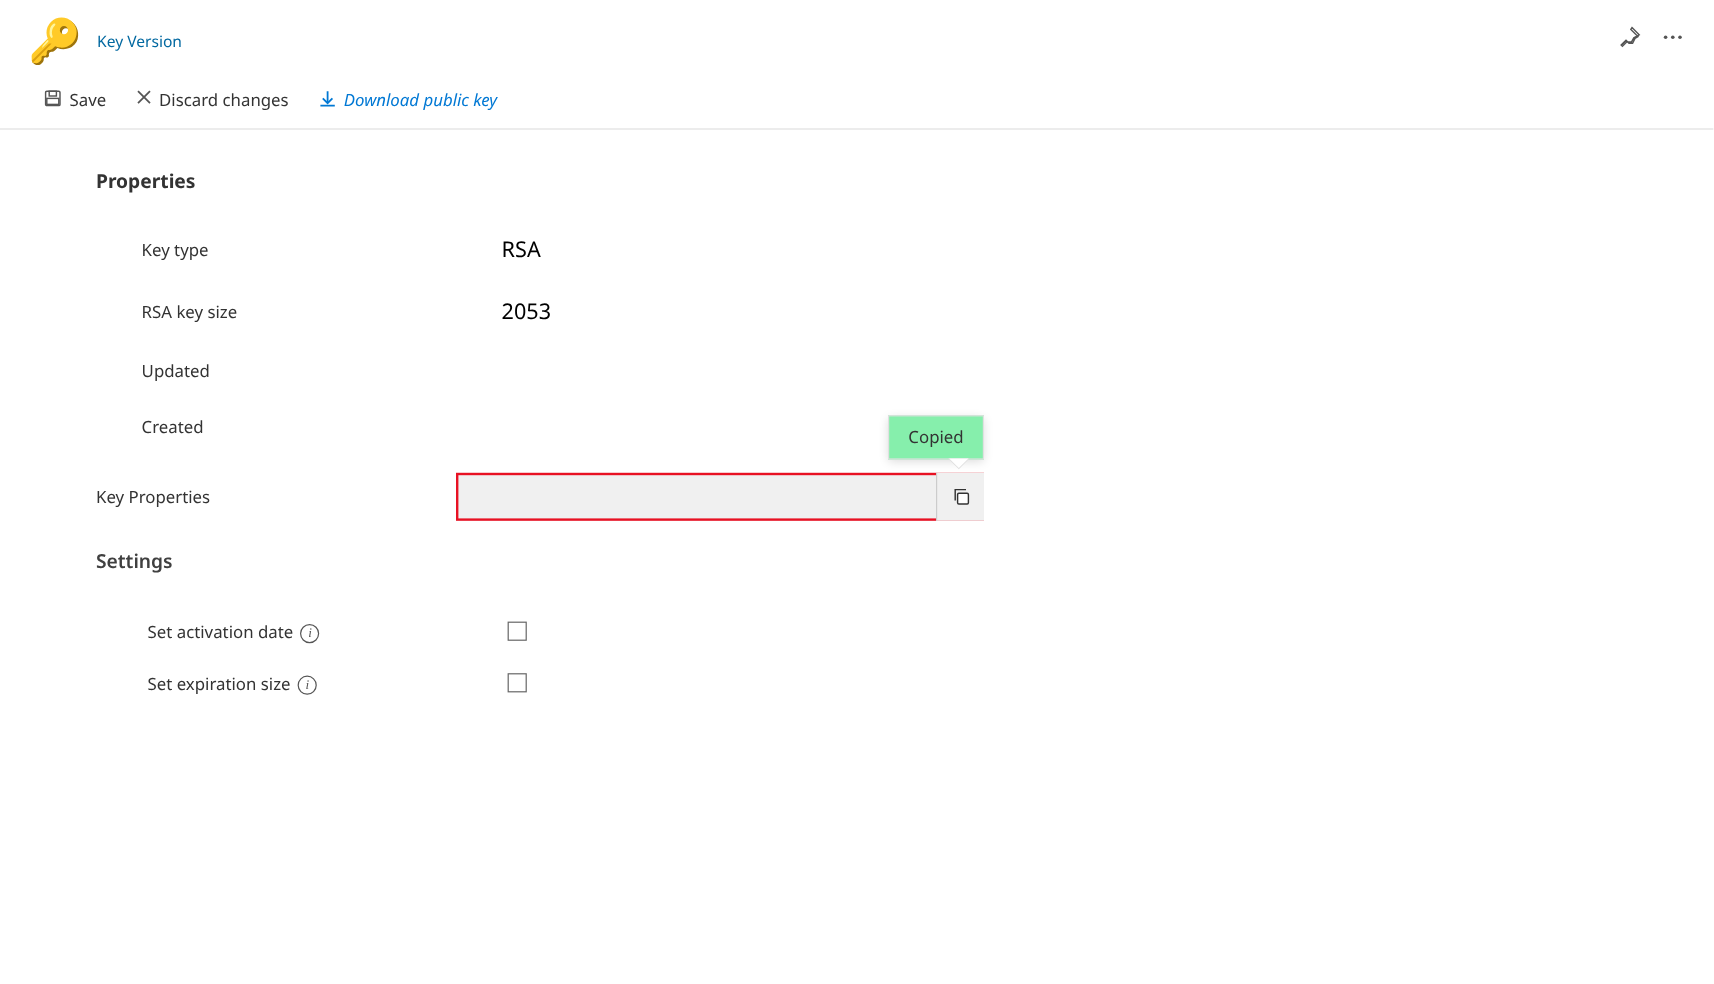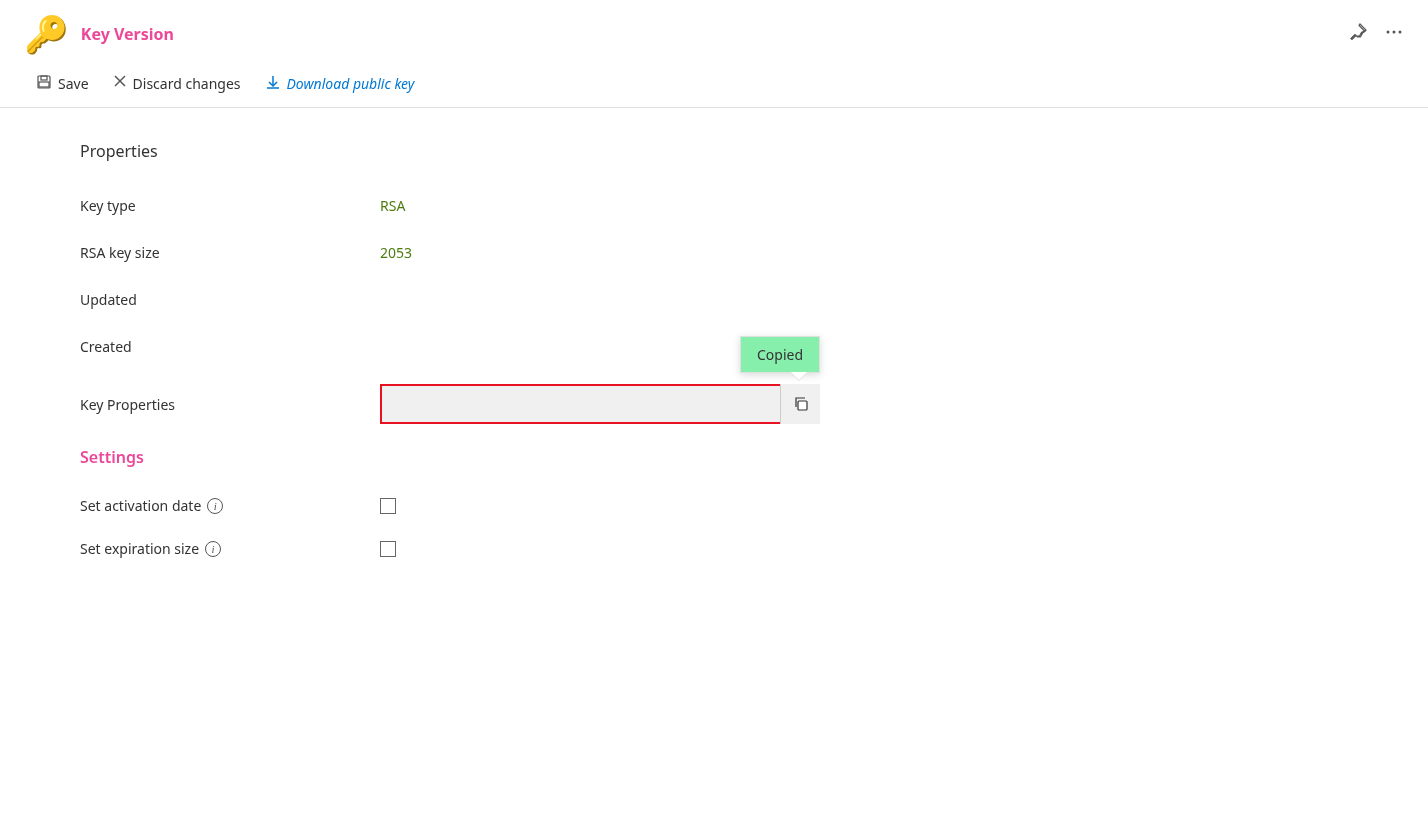--- a/index.html
+++ b/index.html
@@ -23,23 +23,23 @@
     .header-left {
       display: flex;
       align-items: center;
       gap: 12px;
     }
     .key-icon {
       font-size: 36px;
       line-height: 1;
     }
     .page-title {
-      font-size: 16px;
-      color: #ec4899;
-      font-weight: 700;
+      font-size: 13px;
+      color: #0369a1;
+      font-weight: 400;
     }
     .header-right {
       display: flex;
       align-items: center;
       gap: 16px;
     }
     .pin-icon, .more-icon {
       cursor: pointer;
       font-size: 18px;
       color: #555;
@@ -75,41 +75,42 @@
 
     
     .content {
       padding: 32px 80px;
       max-width: 900px;
     }
 
     
     .section-heading {
       font-size: 16px;
-      font-weight: 400;
+      font-weight: 700;
       color: #333;
       margin-bottom: 20px;
     }
 
     
     .property-row {
       display: flex;
       align-items: center;
       padding: 14px 0;
       border-bottom: none;
+      margin-left: 38px;
     }
     .property-label {
       width: 300px;
       font-size: 14px;
       color: #333;
       flex-shrink: 0;
     }
     .property-value {
-      font-size: 14px;
-      color: #4d7c0f;
+      font-size: 18px;
+      color: #000000;
     }
 
     
     .key-identifier-row {
       display: flex;
       align-items: center;
       padding: 14px 0;
     }
     .key-identifier-input-wrap {
       position: relative;
@@ -179,27 +180,27 @@
       border-top: 9px solid #e0e0e0;
     }
 
     
     .settings-section {
       margin-top: 8px;
     }
     .settings-heading {
       font-size: 16px;
       font-weight: 600;
-      color: #ec4899;
-      margin-bottom: 16px;
+      color: #404040;
+      margin-bottom: 28px;
     }
     .settings-row {
       display: flex;
-      align-items: center;
       padding: 12px 0;
+      margin-left: 43px;
     }
     .settings-label {
       width: 300px;
       font-size: 14px;
       color: #333;
       display: flex;
       align-items: center;
       gap: 6px;
     }
     .info-icon {

